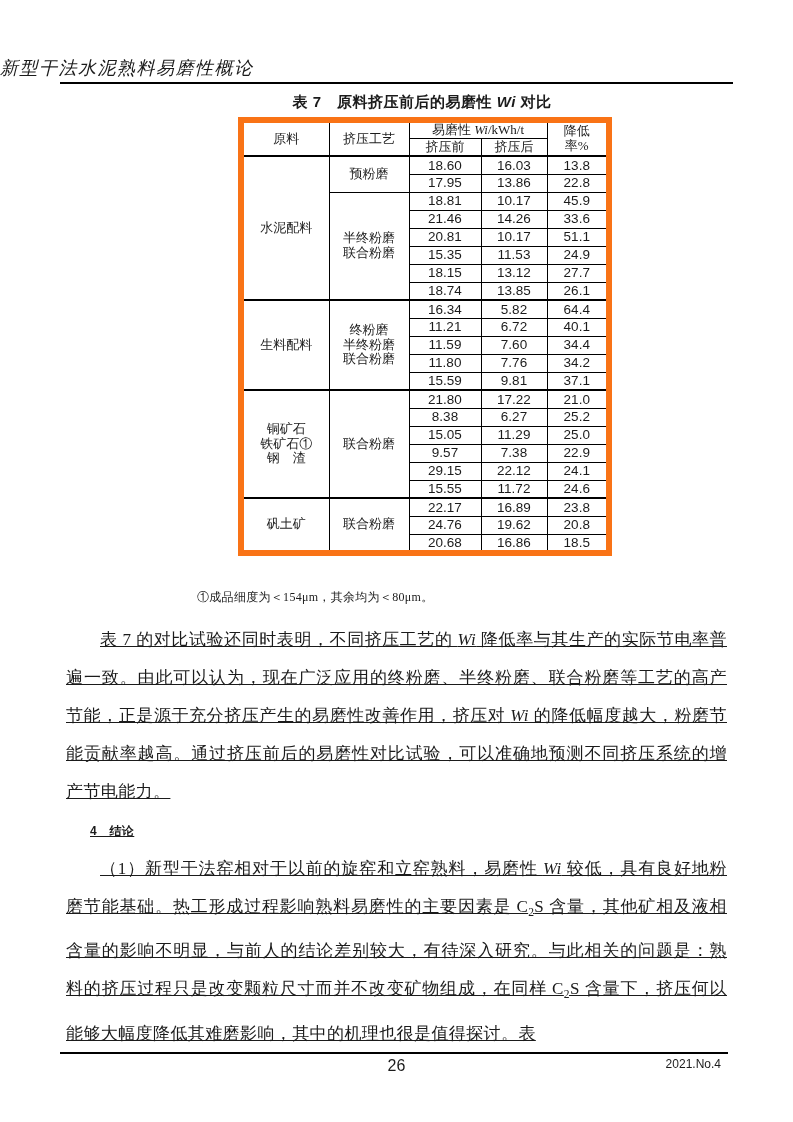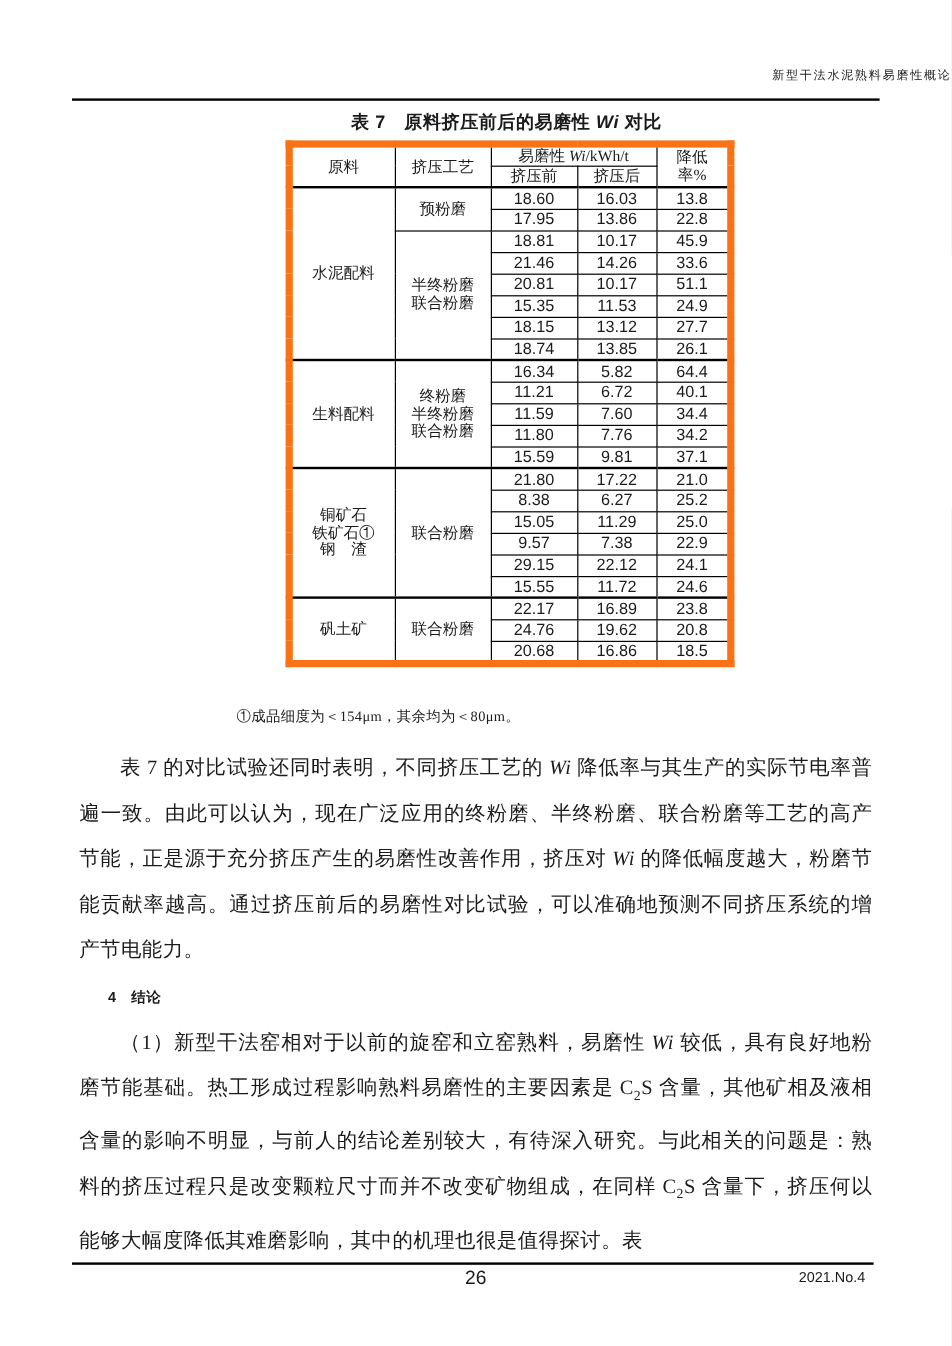--- a/index.html
+++ b/index.html
@@ -4,21 +4,21 @@
 <style>
   * { margin:0; padding:0; box-sizing:border-box; }
   html,body { background:#e9e9e9; }
   .page {
     position:relative; width:793px; height:1122px; margin:0 auto;
     background:#ffffff; color:#1b1b1b; overflow:hidden;
     font-family:"Liberation Serif","DejaVu Serif",serif;
   }
   .doc-header-title {
     position:absolute; top:56px; left:0; width:100%;
-    text-align:right; font-size:10px; letter-spacing:1.5px;
+    text-align:left; font-size:18px; letter-spacing:1.5px;font-style:italic;
   }
   .header-rule { position:absolute; top:82px; left:60px; width:673px; height:2px; background:#000; }
 
   .table-caption {
     position:absolute; top:93px; left:238px; width:368px; text-align:center;
     font-family:"Liberation Sans","DejaVu Sans",sans-serif;
     font-weight:bold; font-size:15px; letter-spacing:0.5px;
   }
   .wi-table {
     position:absolute; top:117px; left:238px; width:368px;
@@ -28,21 +28,21 @@
     border:1px solid #000; text-align:center; vertical-align:middle;
     padding:0; height:18px; line-height:1.12; font-weight:normal;
     font-size:13px; overflow:hidden;
   }
   .wi-table .num { font-family:"Liberation Sans","DejaVu Sans",sans-serif; font-size:13.5px; }
   .wi-table tr.group-start td { border-top:2px solid #000; }
   .wi-table tbody tr:first-child td { border-top:2px solid #000; }
   .it { font-style:italic;margin-top:24px; }
   .table-footnote { position:absolute; top:589px; left:197px; font-size:12px; letter-spacing:0.3px; }
 
-  .body-text { position:absolute; top:621px; left:66px; width:661px; font-size:17px; }
+  .body-text { position:absolute; top:621px; left:66px; width:661px; font-size:17px;text-decoration:underline; }
   .body-text p { line-height:38px; text-align:justify; text-indent:2em; letter-spacing:0.4px; }
   .section-heading {
     font-family:"Liberation Sans","DejaVu Sans",sans-serif;
     font-weight:bold; font-size:12px; line-height:34px; margin-top:1px;
   }
   .body-text sub { font-size:0.68em; }
 
   .footer-rule { position:absolute; top:1052px; left:60px; width:668px; height:2px; background:#000; }
   .footer-page {
     position:absolute; top:1057px; left:0; width:100%; text-align:center;

